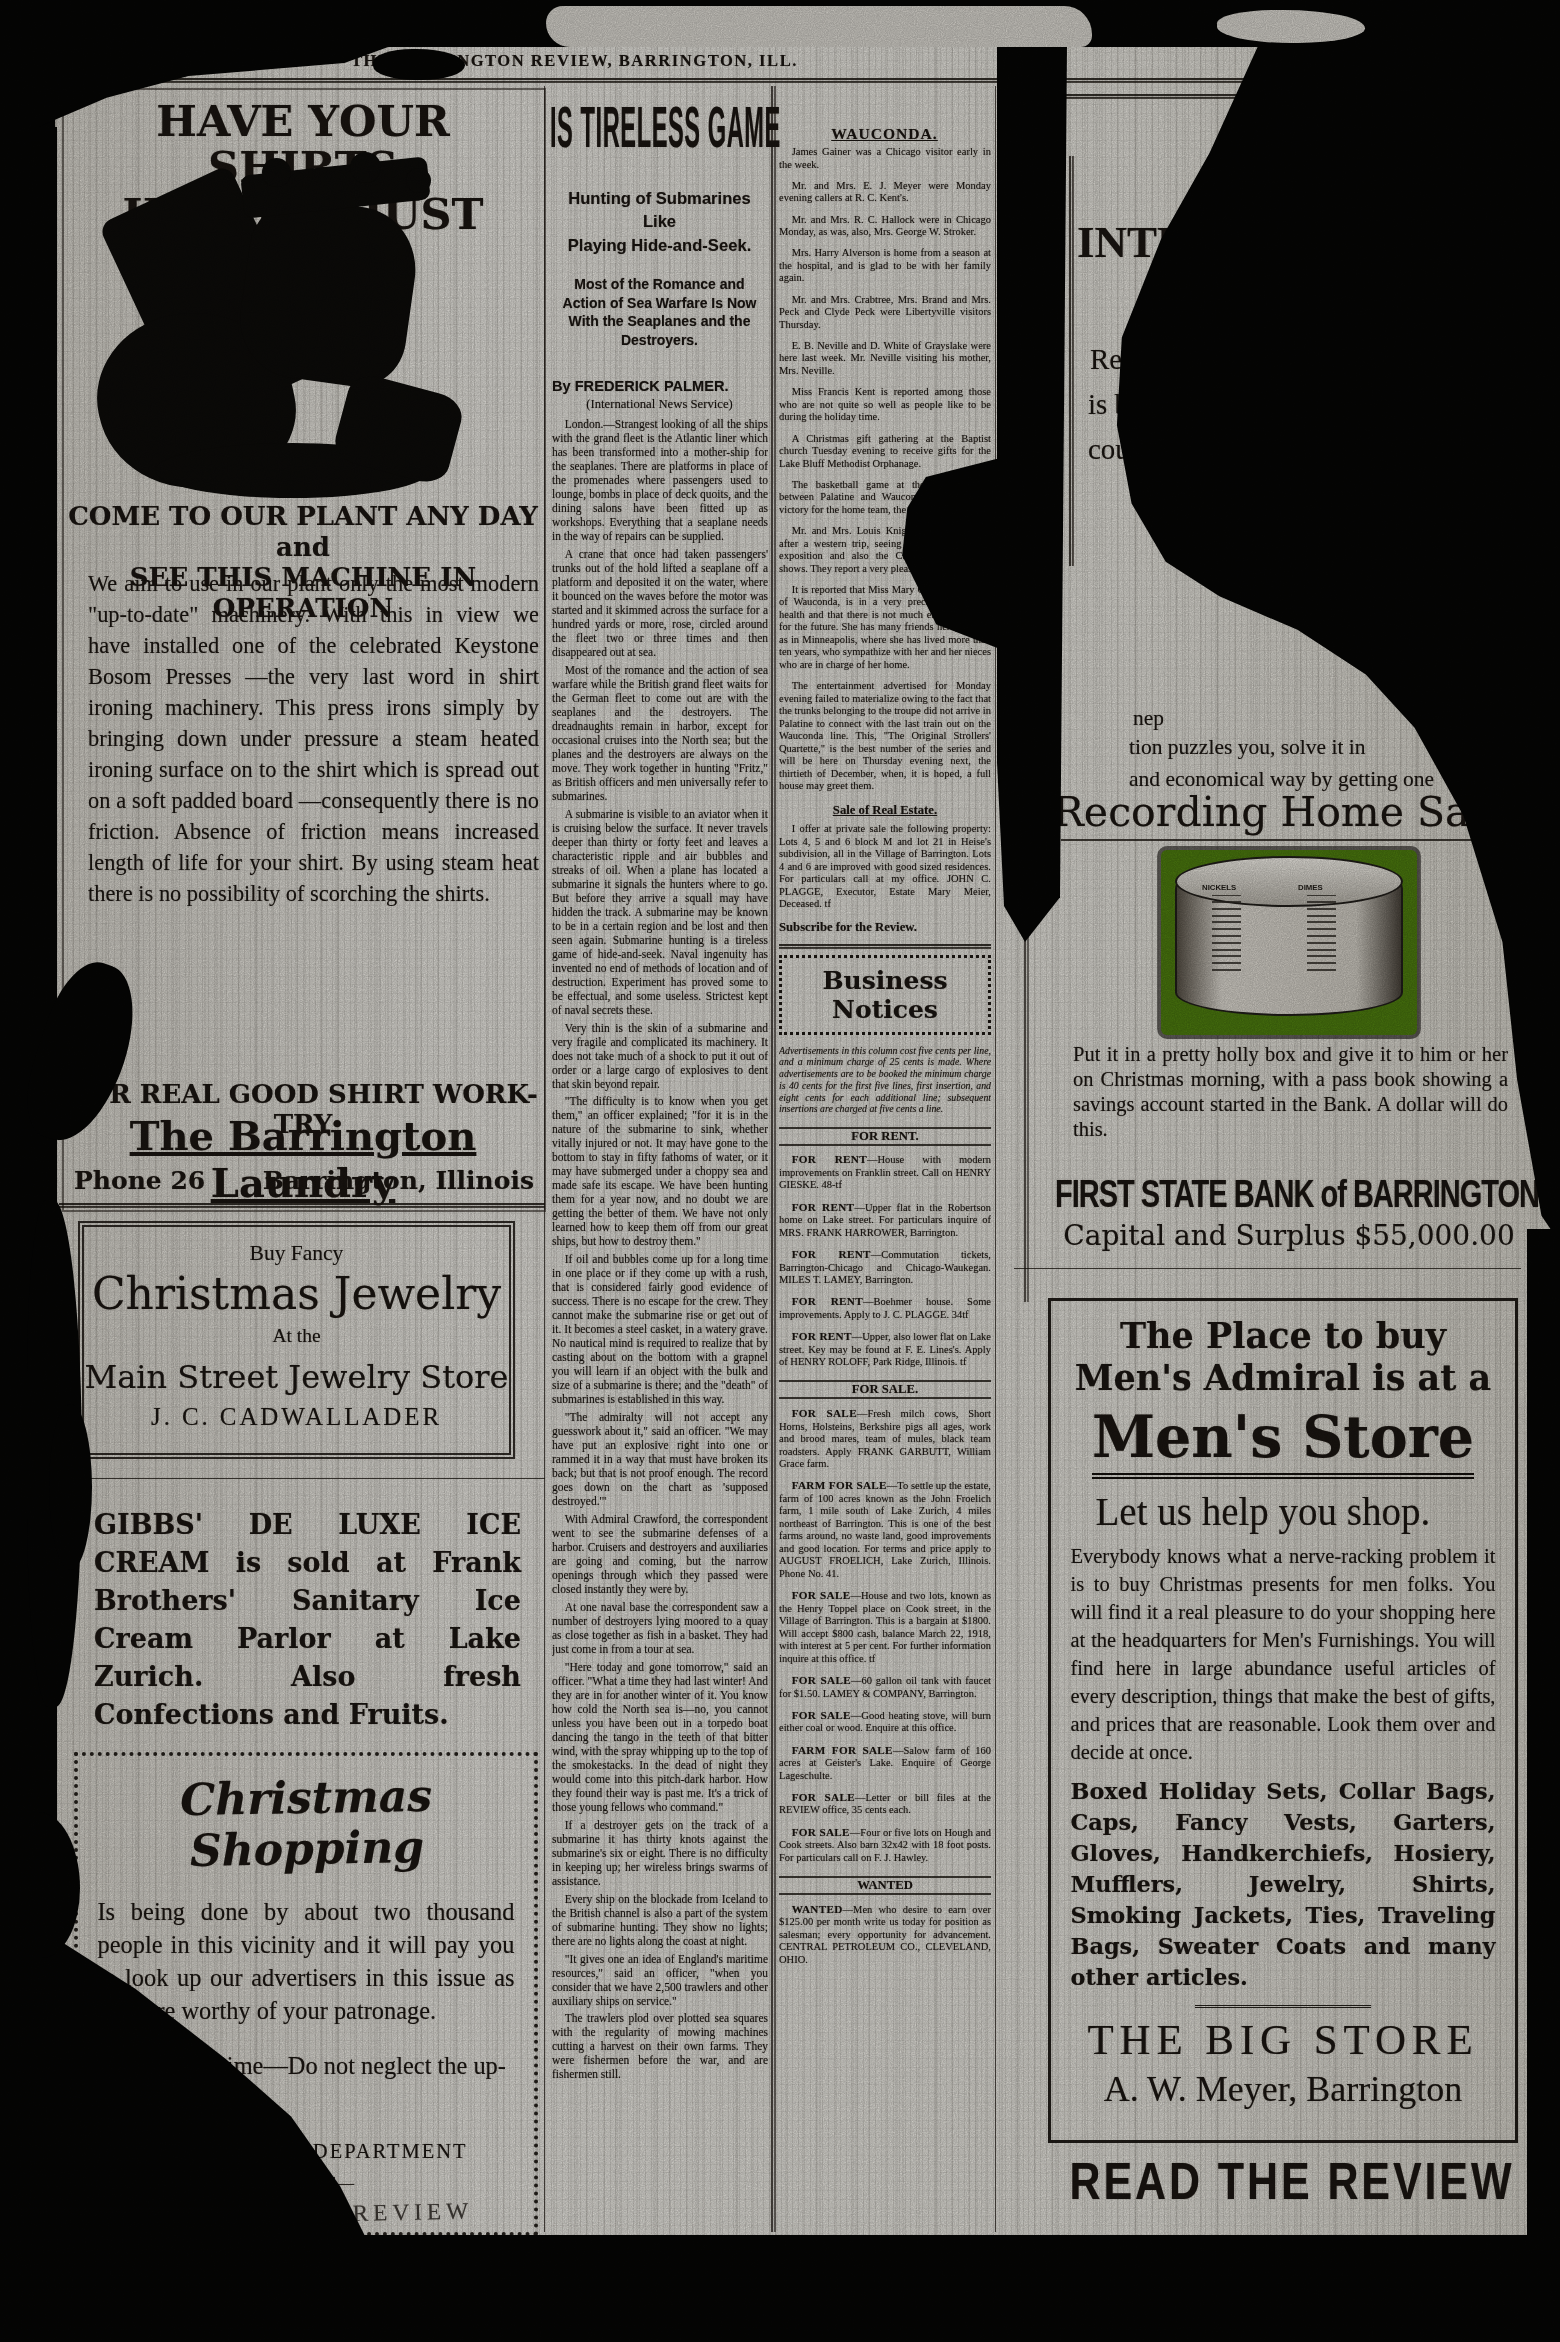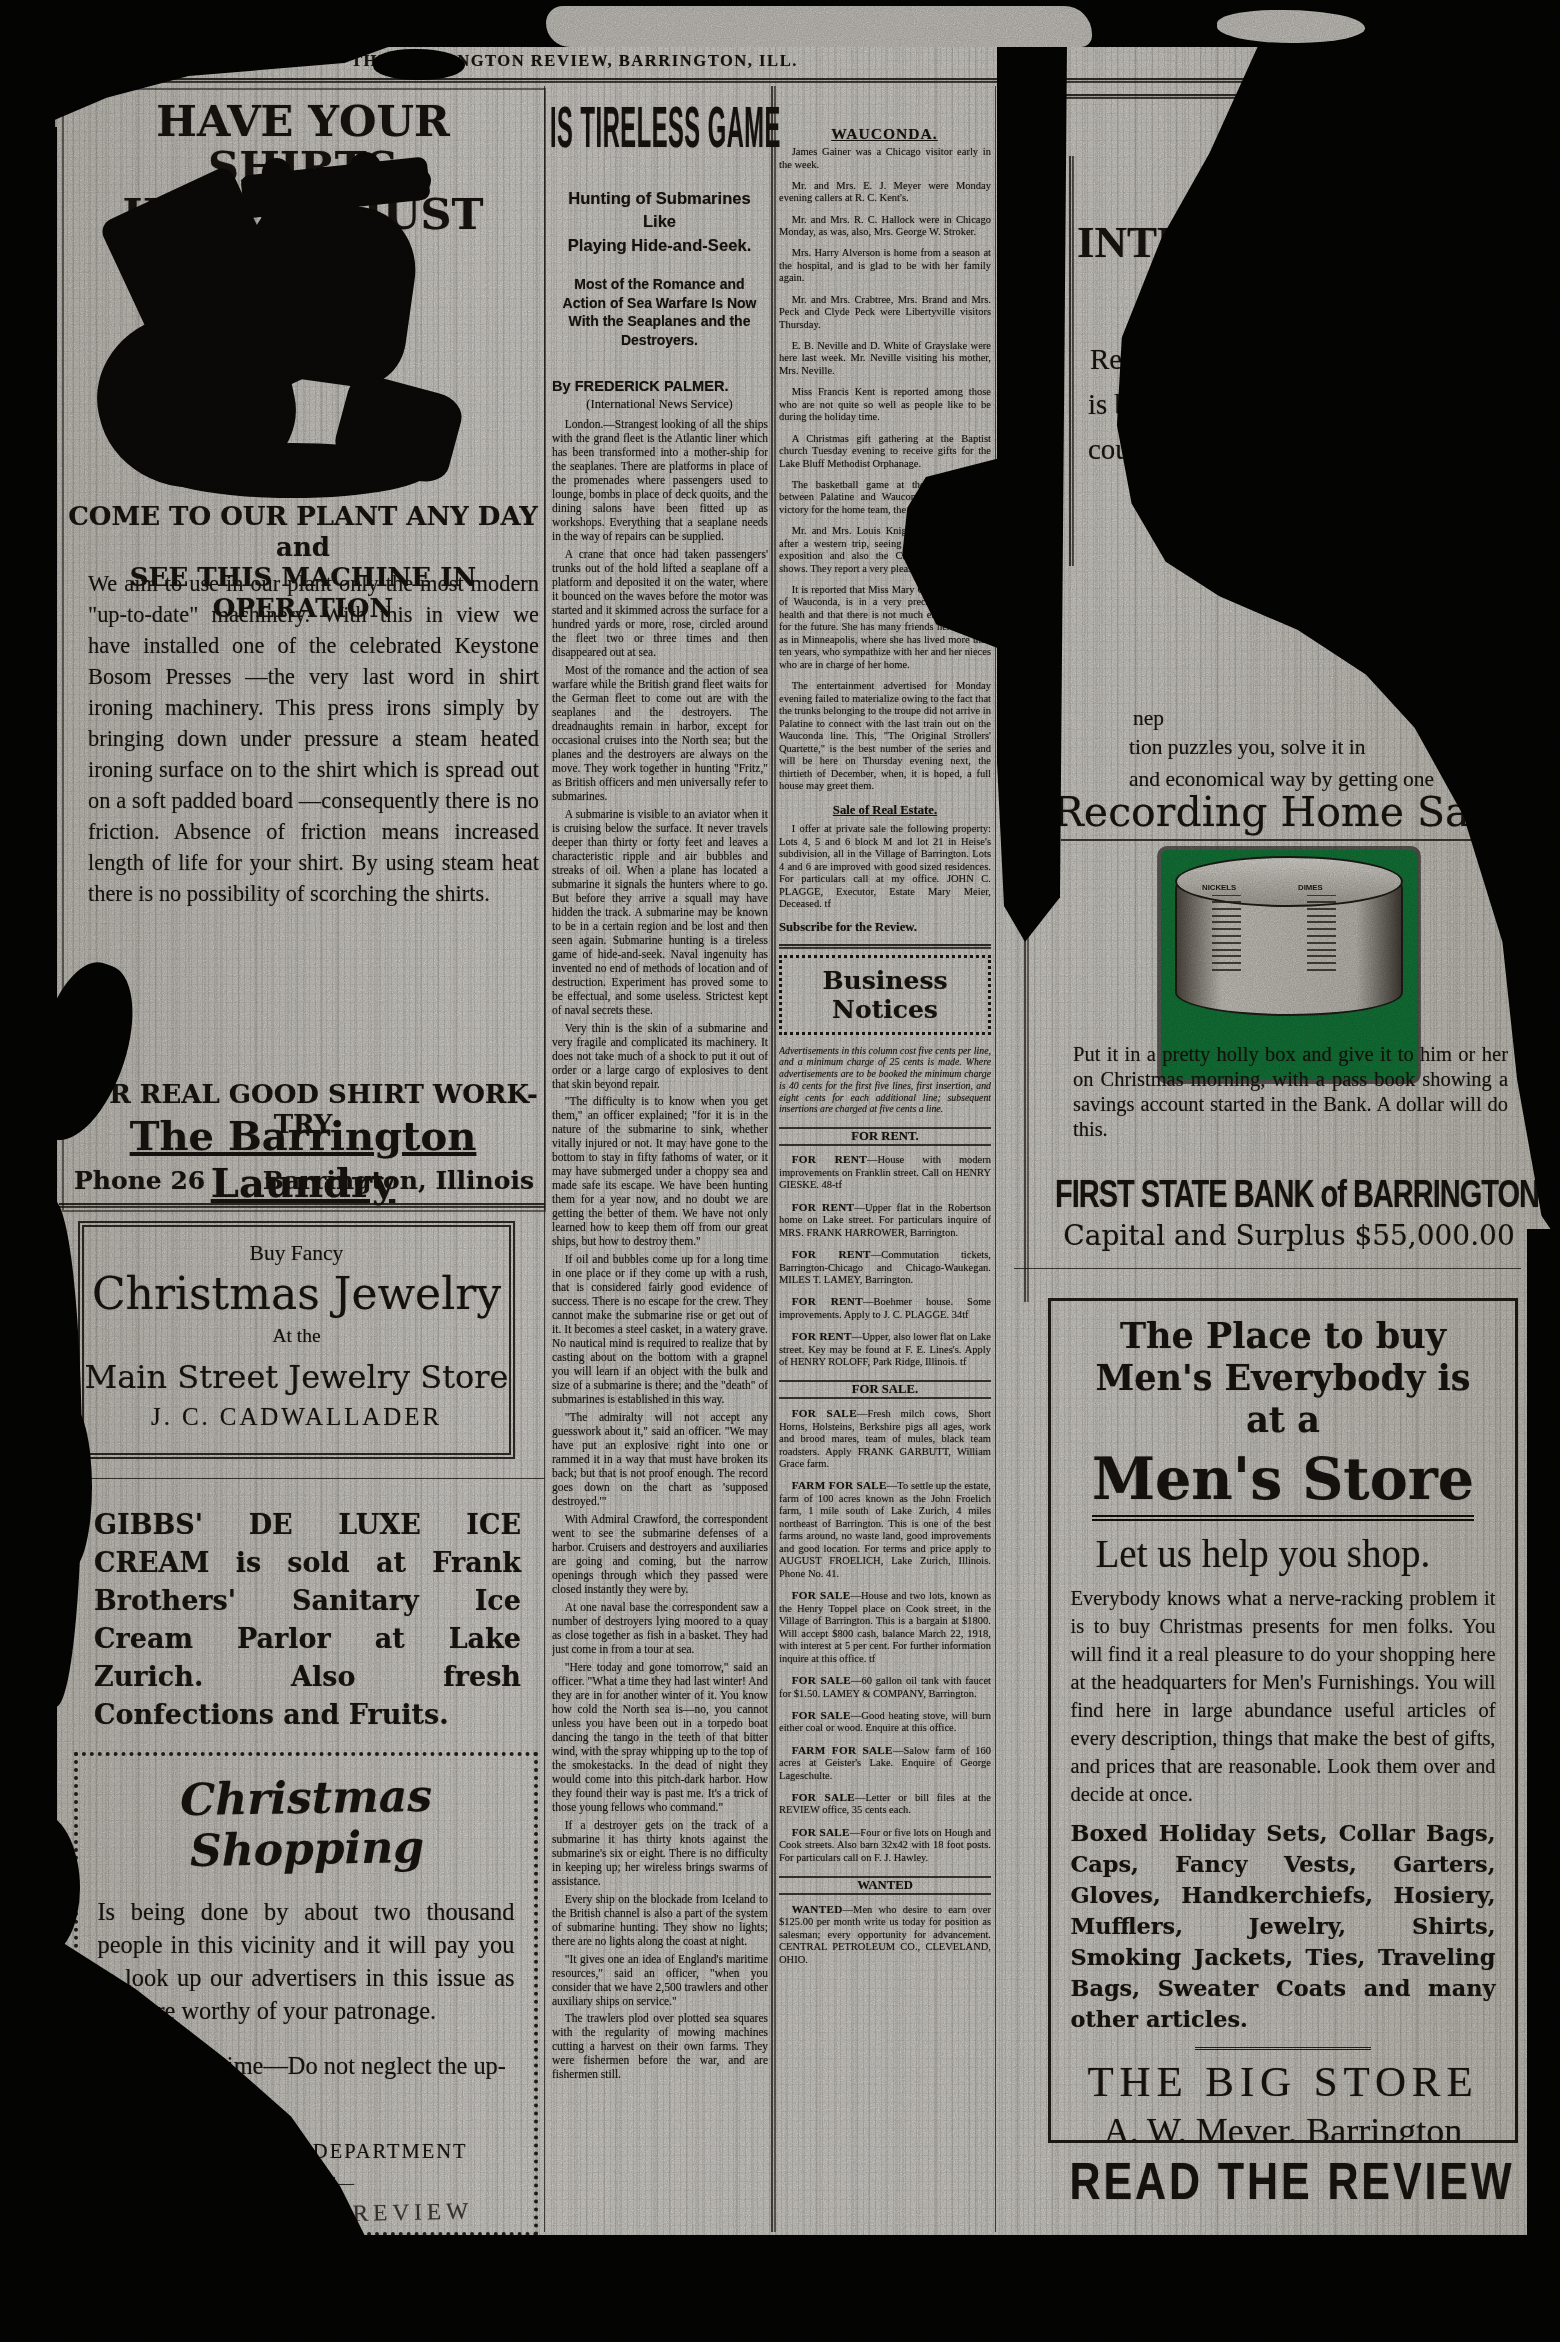--- a/index.html
+++ b/index.html
@@ -110,21 +110,21 @@
   .f3{left:1090px;top:343px;font:400 29px "Liberation Serif",serif;}
   .f4{left:1088px;top:388px;font:400 29px "Liberation Serif",serif;}
   .f5{left:1088px;top:433px;font:400 29px "Liberation Serif",serif;}
   .bank-vr{left:1024px;top:936px;height:366px;border-left:2px solid rgba(28,22,16,.7);
     box-shadow:2.9px 0 0 rgba(28,22,16,.55);z-index:2;}
   .bp1{left:1133px;top:706px;font:400 21.5px "Liberation Serif",serif;}
   .bp2{left:1129px;top:735px;font:400 21.5px "Liberation Serif",serif;white-space:nowrap;}
   .bp3{left:1129px;top:767px;font:400 21.5px "Liberation Serif",serif;white-space:nowrap;}
   .b-head{left:1053px;top:788px;width:449px;font:400 41px "DejaVu Serif",serif;text-align:center;white-space:nowrap;}
   .b-underline{left:1061px;top:839px;width:429px;}
-  .safe{left:1161px;top:850px;width:256px;height:230px;background:#15803d;border-radius:5.9px;
+  .safe{left:1161px;top:850px;width:256px;height:185px;background:#4d7c0f;border-radius:5.9px;
     box-shadow:0 0 0 3.9px rgba(20,17,13,.6);z-index:3;}
   .safe-top{position:absolute;left:13.7px;top:5.9px;width:228px;height:51px;border-radius:50%;
     background:linear-gradient(#f0ede6,#b5b1a8);border:2.9px solid #211e1a;box-sizing:border-box;}
   .safe-body{position:absolute;left:13.7px;top:29px;width:228px;height:137px;
     background:linear-gradient(90deg,#564f45,#dbd7cf 20%,#cfcbc2 80%,#48423a);
     border:2px solid #211e1a;border-radius:9.8px 9.8px 50% 50%/9.8px 9.8px 23.4px 23.4px;box-sizing:border-box;}
   .safe-lbl{position:absolute;top:33px;font:700 7.8px "Liberation Sans",sans-serif;color:#201c17;}
   .lblL{left:41px;} .lblR{left:137px;}
   .ticks{position:absolute;top:45px;width:29px;height:76px;
     background:repeating-linear-gradient(0deg,#2c2822 0 2px,rgba(0,0,0,0) 2px 6.8px);opacity:.8;}
@@ -342,21 +342,21 @@
     <div class="ticks tkL"></div>
     <div class="ticks tkR"></div>
   </div>
   <div class="abs z b-para ink">Put it in a pretty holly box and give it to him or her on Christmas morning, with a pass book showing a savings account started in the Bank.   A dollar will do this.</div>
   <div class="abs z b-name ink">FIRST STATE BANK of BARRINGTON</div>
   <div class="abs z b-cap ink">Capital and Surplus $55,000.00</div>
   <div class="abs hrule thin b-rule"></div>
 
   <div class="abs z mbox">
     <div class="ms1 ink">The Place to buy</div>
-    <div class="ms2 ink">Men's Everybody is at a</div>
+    <div class="ms2 ink">Men's Admiral is at a</div>
     <div class="ms3 ink"><span>Men's Store</span></div>
     <div class="ms-lead ink">Let us help you shop.</div>
     <div class="ms-body ink">Everybody knows what a nerve-racking problem it is to buy Christmas presents for men folks.  You will find it a real pleasure to do your shopping here at the headquarters for Men's Furnishings.  You will find here in large abundance useful articles of every description, things that make the best of gifts, and prices that are reasonable.   Look them over and decide at once.</div>
     <div class="ms-list ink">Boxed Holiday Sets, Collar Bags, Caps, Fancy Vests, Garters, Gloves, Handkerchiefs, Hosiery, Mufflers, Jewelry, Shirts, Smoking Jackets, Ties, Traveling Bags, Sweater Coats and many other articles.</div>
     <div class="ms-div"></div>
     <div class="ms-store ink">THE BIG STORE</div>
     <div class="ms-prop ink">A. W. Meyer, Barrington</div>
   </div>
 
   <div class="abs z read ink">READ THE REVIEW</div>

